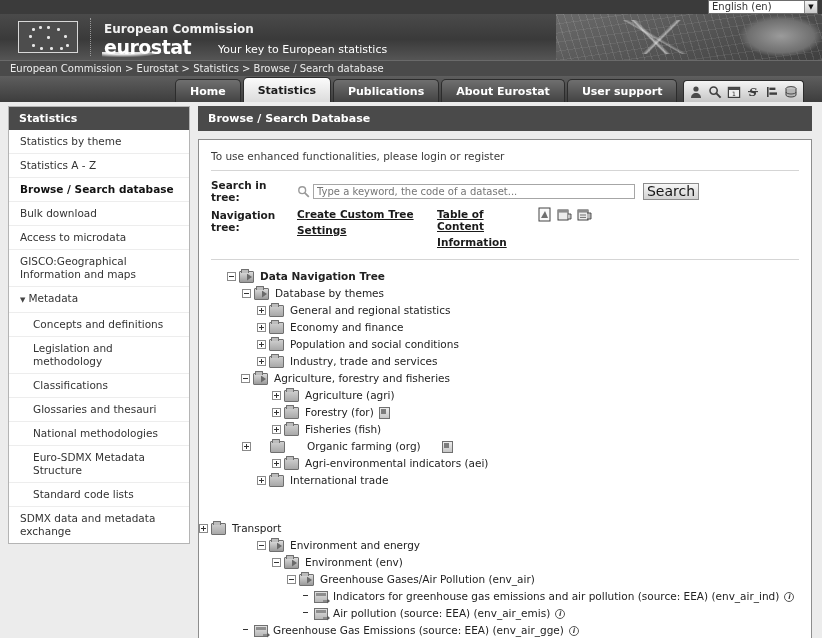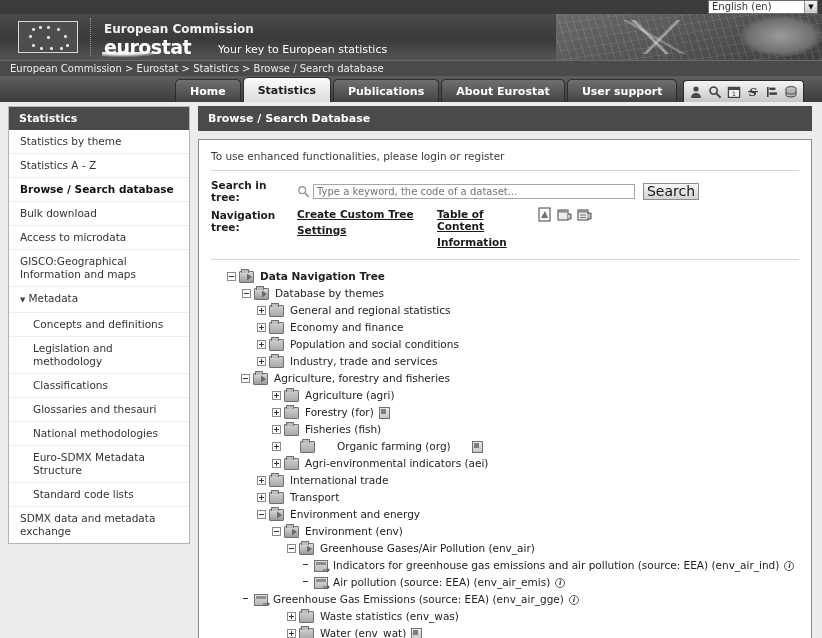--- a/index.html
+++ b/index.html
@@ -450,37 +450,37 @@
               <span class="pm plus"></span>
               <span class="folder"></span>
               <span class="lbl">Forestry (for)</span>
               <span class="sheeticon"></span>
             </div>
             <div class="node" style="padding-left: 73px;">
               <span class="pm plus"></span>
               <span class="folder"></span>
               <span class="lbl">Fisheries (fish)</span>
             </div>
-            <div class="node" style="padding-left: 73px; gap: 16px;">
+            <div class="node" style="padding-left: 43px; gap: 16px;">
               <span class="pm plus"></span>
               <span class="folder"></span>
               <span class="lbl">Organic farming (org)</span>
               <span class="sheeticon"></span>
             </div>
             <div class="node" style="padding-left: 73px;">
               <span class="pm plus"></span>
               <span class="folder"></span>
               <span class="lbl">Agri-environmental indicators (aei)</span>
             </div>
             <div class="node" style="padding-left: 58px;">
               <span class="pm plus"></span>
               <span class="folder"></span>
               <span class="lbl">International trade</span>
             </div>
-            <div class="node" style="padding-left: 58px;">
+            <div class="node" style=" margin-top: 31px;">
               <span class="pm plus"></span>
               <span class="folder"></span>
               <span class="lbl">Transport</span>
             </div>
             <div class="node" style="padding-left: 58px;">
               <span class="pm"></span>
               <span class="folder open"></span>
               <span class="lbl">Environment and energy</span>
             </div>
             <div class="node" style="padding-left: 73px;">

